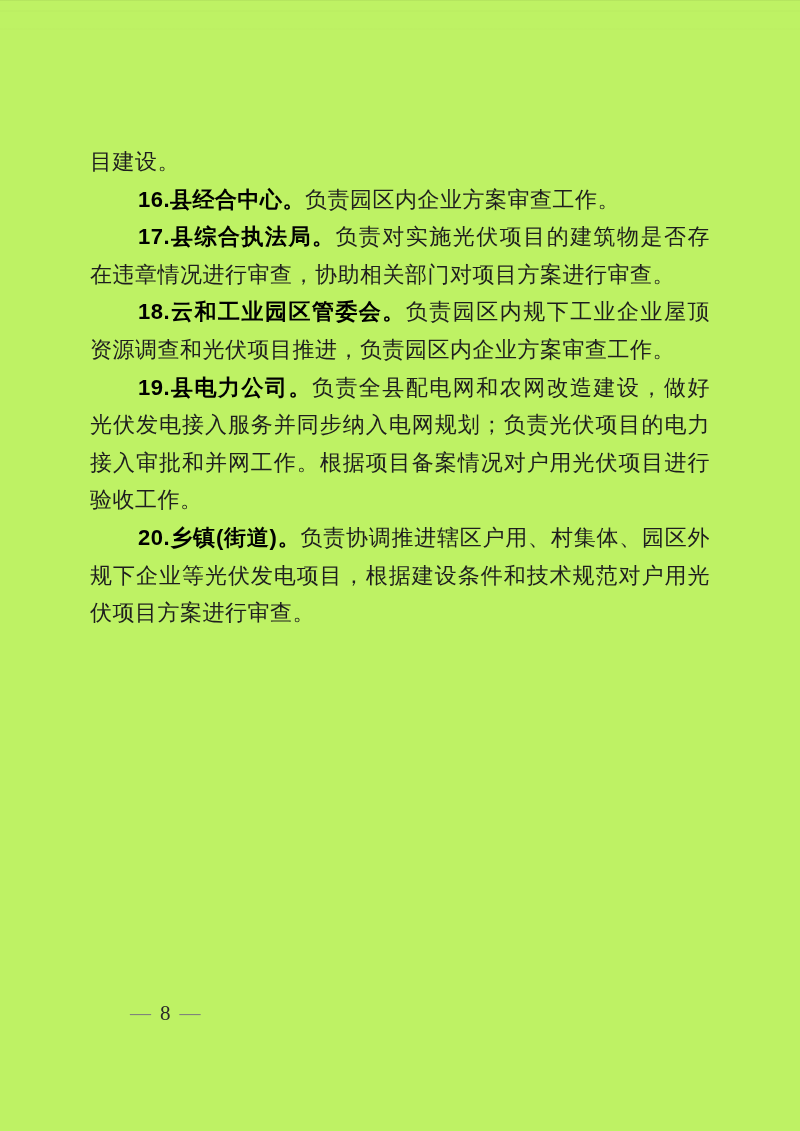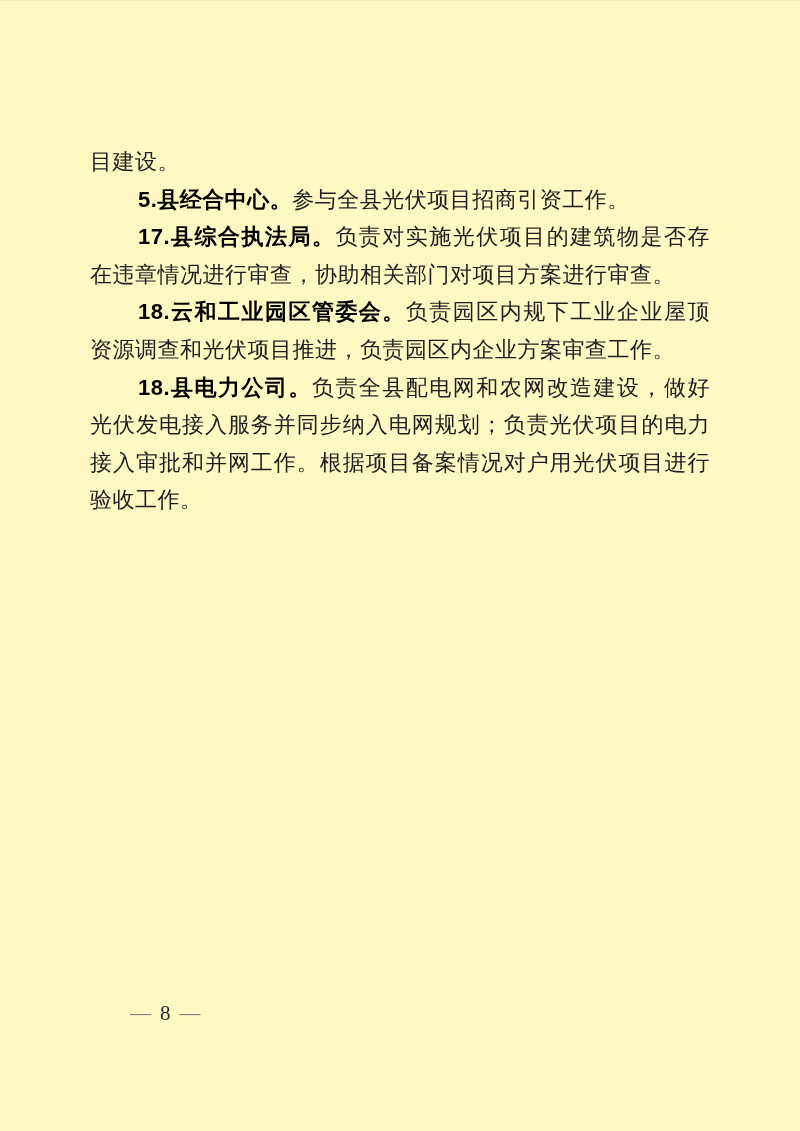--- a/index.html
+++ b/index.html
@@ -4,21 +4,21 @@
 <style>
   html, body {
     margin: 0;
     padding: 0;
     background: #ffffff;
   }
   .page {
     position: relative;
     width: 800px;
     height: 1131px;
-    background: #fef9c3;
+    background: #bef264;
     overflow: hidden;
     font-family: "Liberation Serif", "DejaVu Serif", serif;
   }
   
   .page::before {
     content: "";
     position: absolute;
     left: 0; top: 0;
     width: 100%; height: 60px;
     background:
@@ -70,23 +70,24 @@
   }
 </style>
 </head>
 <body>
 
 <div class="page">
 
   <div class="content">
 
   <p class="no-indent"><span>目建设。</span></p>
-      <p><b>5.县经合中心。</b><span>参与全县光伏项目招商引资工作。</span></p>
+      <p><b>16.县经合中心。</b><span>负责园区内企业方案审查工作。</span></p>
       <p><b>17.县综合执法局。</b><span>负责对实施光伏项目的建筑物是否存在违章情况进行审查，协助相关部门对项目方案进行审查。</span></p>
       <p><b>18.云和工业园区管委会。</b><span>负责园区内规下工业企业屋顶资源调查和光伏项目推进，负责园区内企业方案审查工作。</span></p>
-      <p><b>18.县电力公司。</b><span>负责全县配电网和农网改造建设，做好光伏发电接入服务并同步纳入电网规划；负责光伏项目的电力接入审批和并网工作。根据项目备案情况对户用光伏项目进行验收工作。</span></p>
+      <p><b>19.县电力公司。</b><span>负责全县配电网和农网改造建设，做好光伏发电接入服务并同步纳入电网规划；负责光伏项目的电力接入审批和并网工作。根据项目备案情况对户用光伏项目进行验收工作。</span></p>
+      <p><b>20.乡镇(街道)。</b><span>负责协调推进辖区户用、村集体、园区外规下企业等光伏发电项目，根据建设条件和技术规范对户用光伏项目方案进行审查。</span></p>
     </div>
 
   <div class="footer">
     <span class="dash">—</span><span class="num">8</span><span class="dash">—</span>
   </div>
 
 </div>
 
 </body></html>

